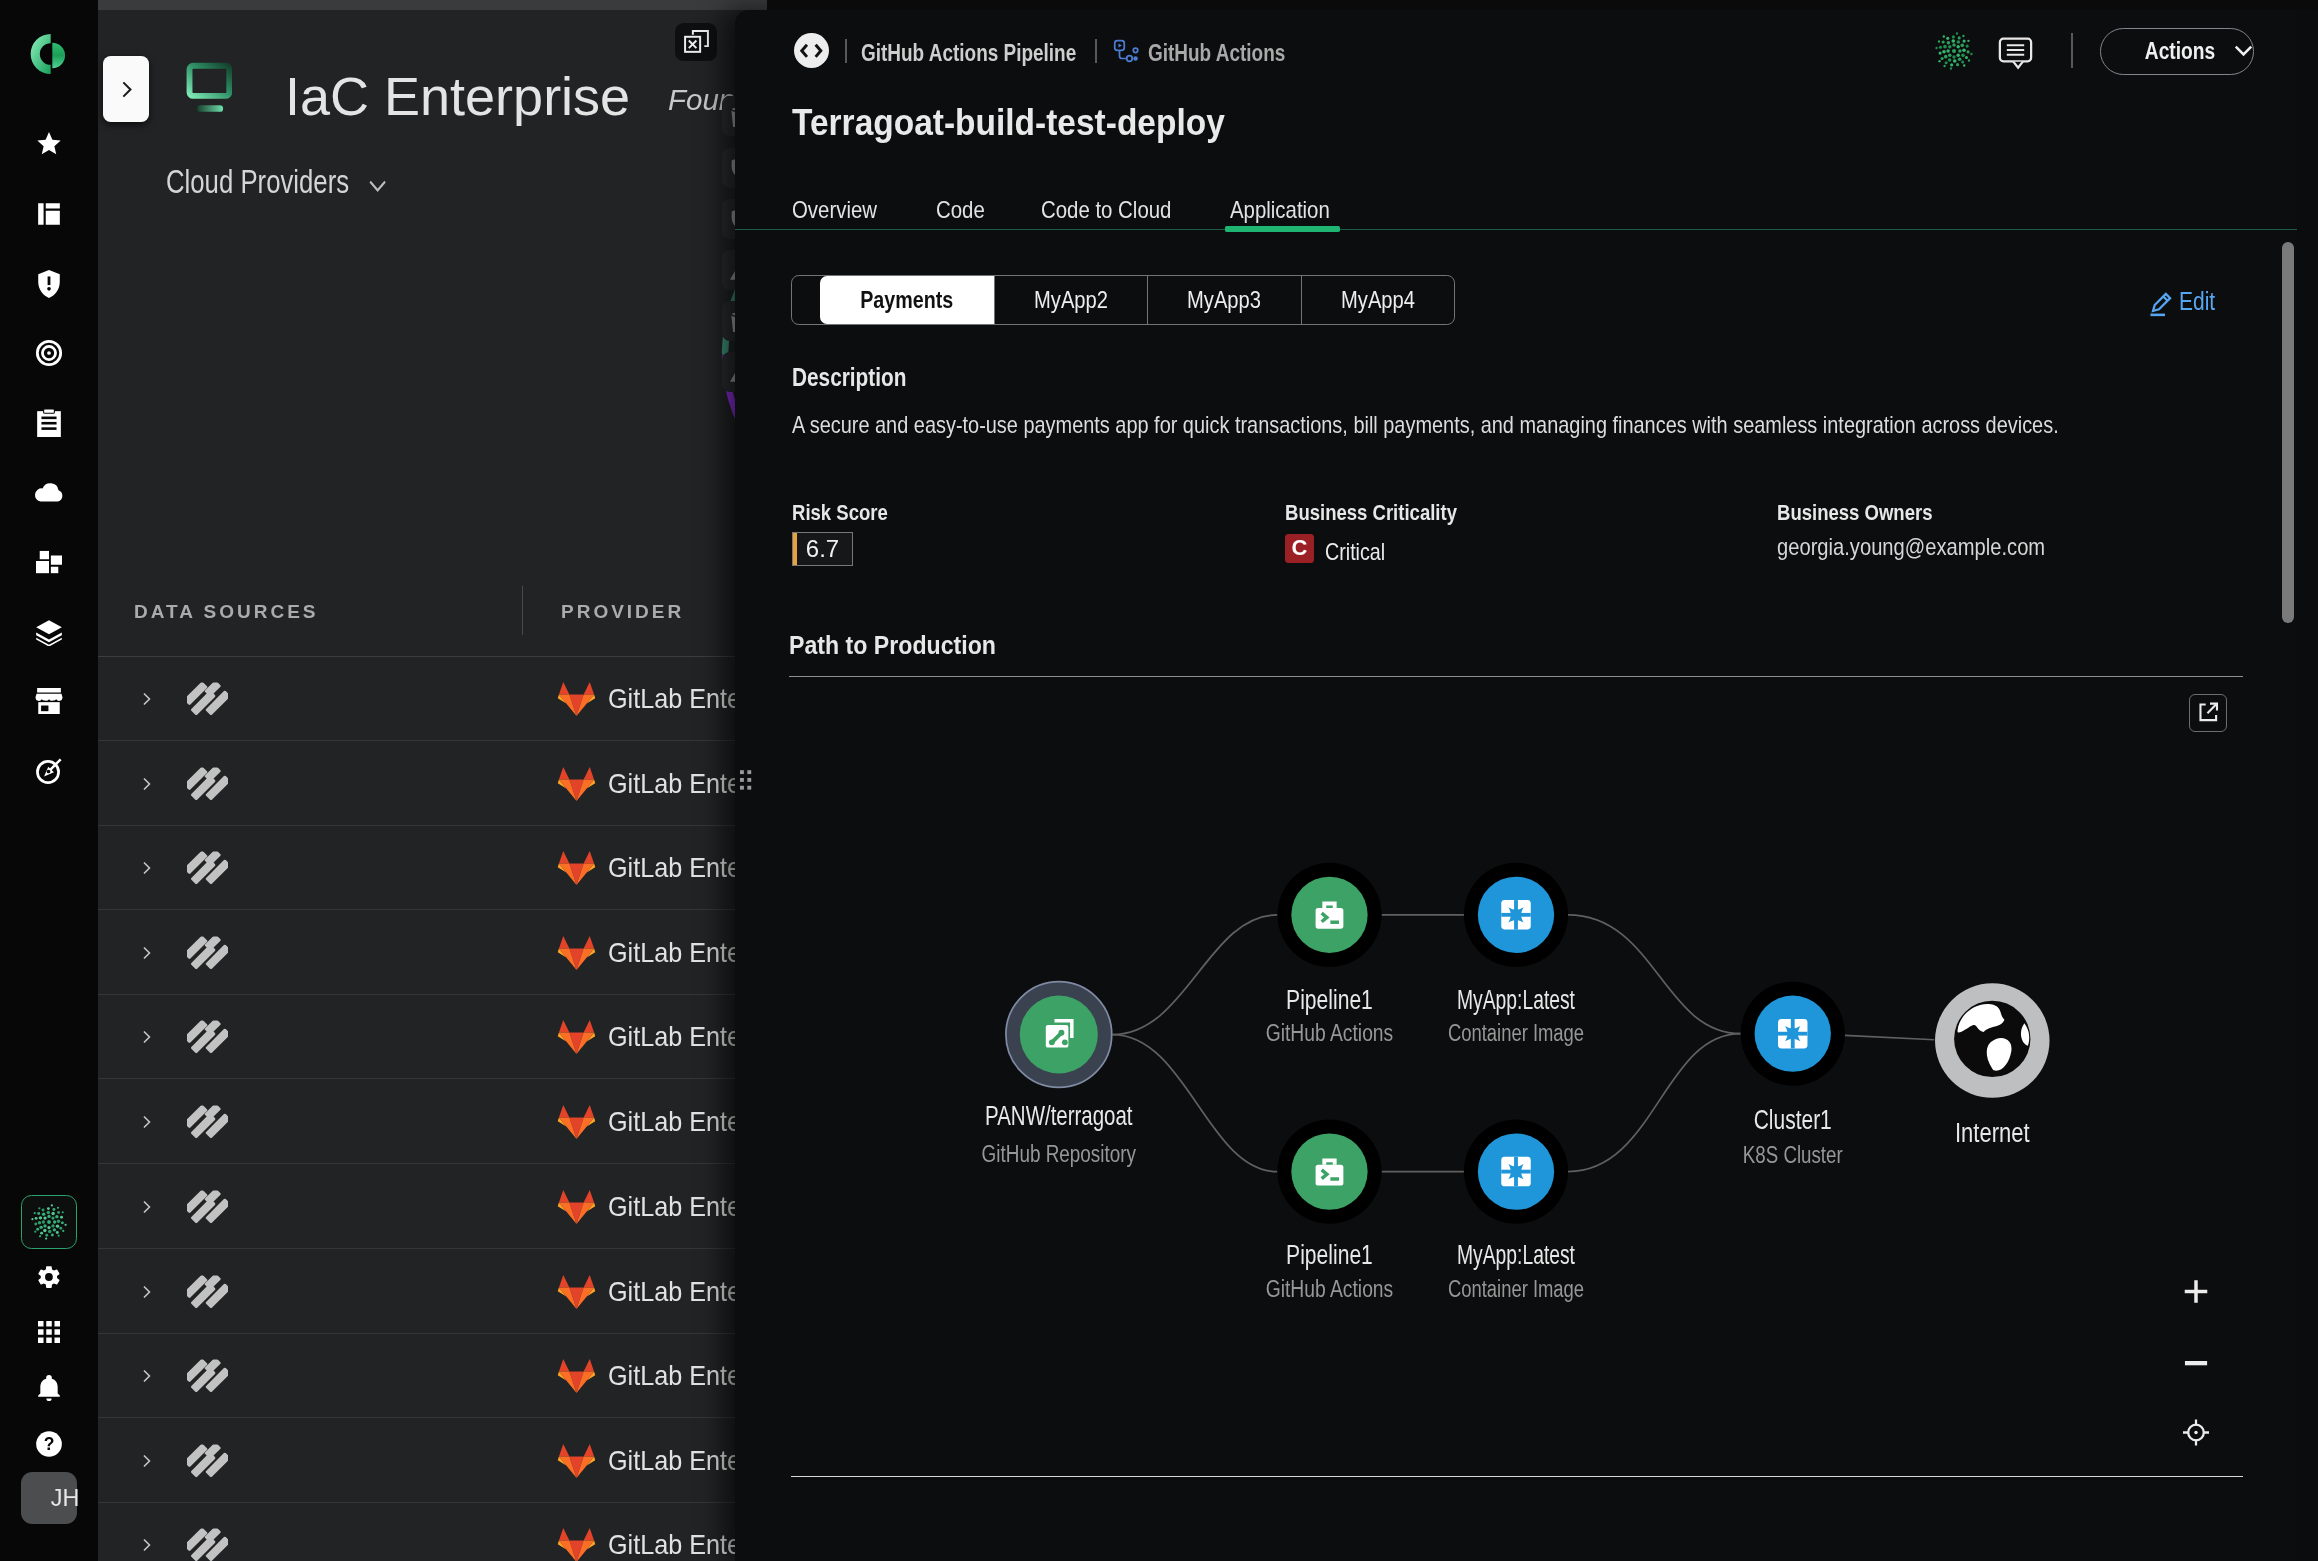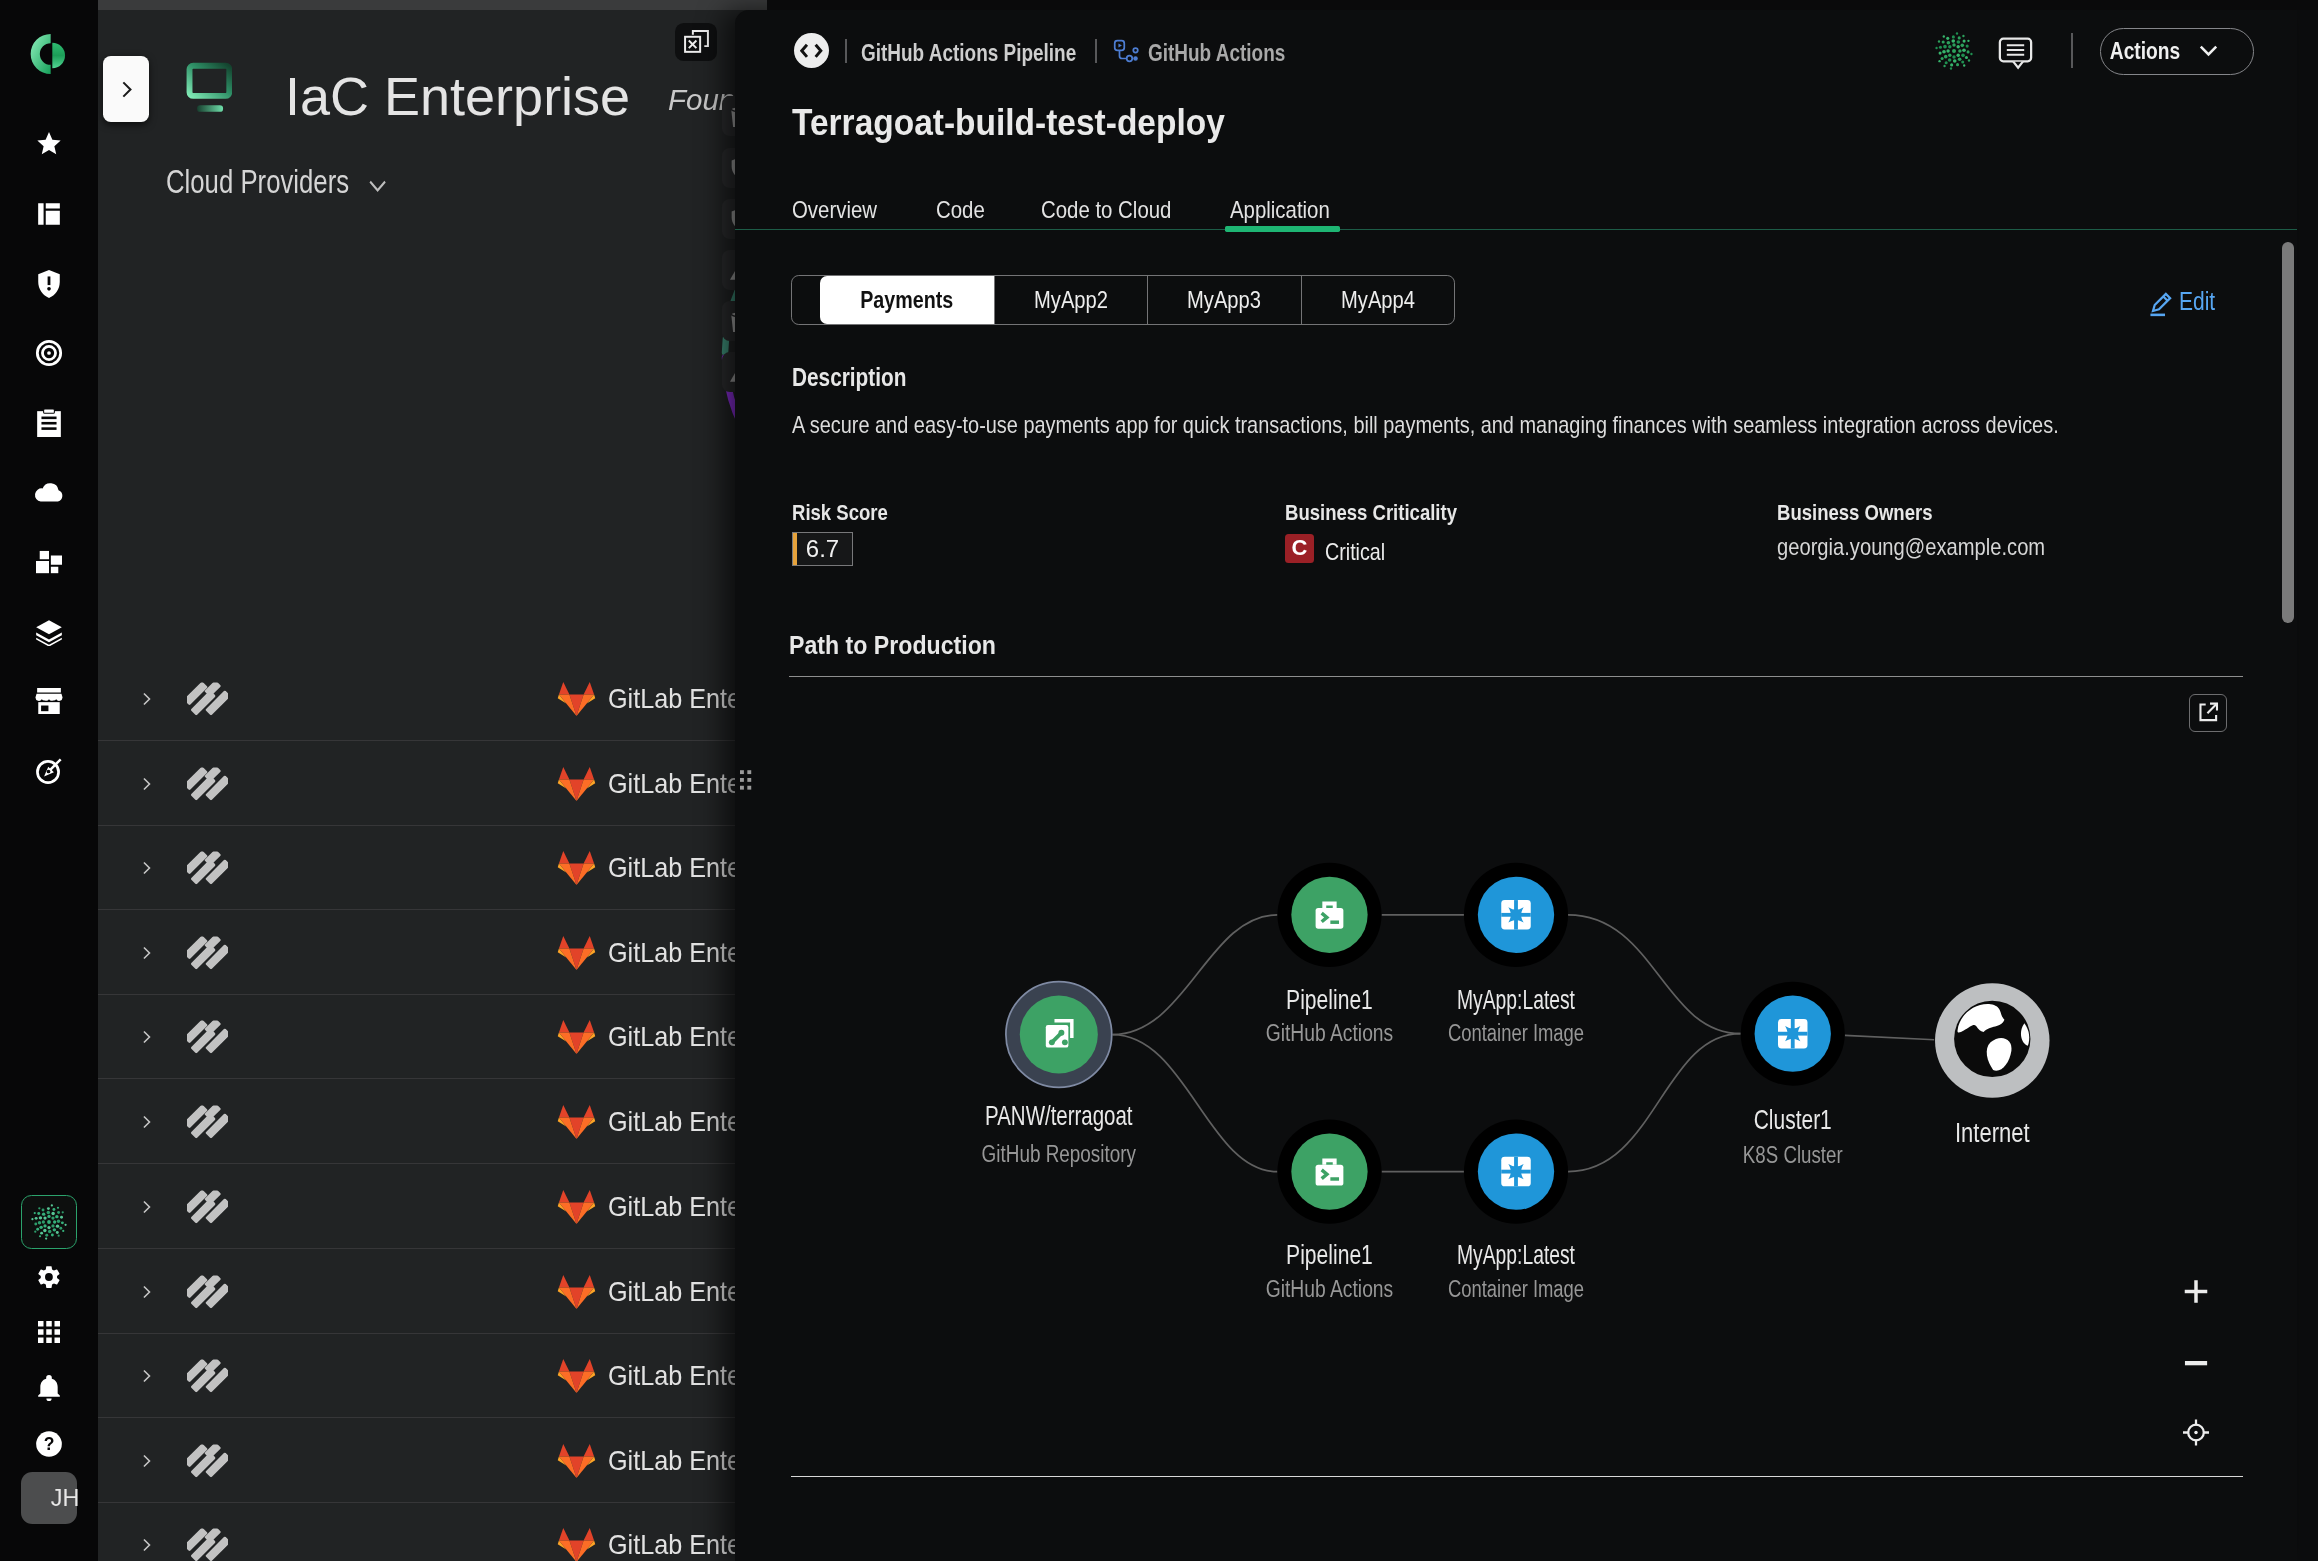--- a/index.html
+++ b/index.html
@@ -29,21 +29,21 @@
   .rowin { position:absolute; top:50%; transform:translateY(-50%); }
   .rowtxt { position:absolute; left:510px; top:50%; transform:translateY(-50%) scaleX(0.9); transform-origin:0 50%; font-size:28px; color:#e2e2e2; white-space:nowrap; }
   
   #panel { position:absolute; left:735px; top:9.5px; width:1562px; height:1552px; background:#0c0d0e;
      border-top-left-radius:14px; box-shadow:-12px 0 26px rgba(0,0,0,.6); z-index:20; }
   #crumbcircle { position:absolute; left:59px; top:23.4px; width:35px; height:35px; border-radius:50%; background:#ededed;
      display:flex; align-items:center; justify-content:center; }
   .vsep { position:absolute; width:1.7px; background:#58585a; }
   .crumbtxt { position:absolute; top:29.5px; font-size:24px; font-weight:700; white-space:nowrap; transform-origin:0 0; transform:scaleX(0.79); }
   #actionsbtn { position:absolute; left:1365px; top:18px; width:154px; height:47px; border:1.3px solid #85868a; border-radius:23.4px;
-     color:#f0f0f0; font-size:24px; font-weight:700; display:flex; align-items:center; justify-content:flex-start; gap:10.4px; }
+     color:#f0f0f0; font-size:24px; font-weight:700; display:flex; align-items:center; justify-content:flex-end; gap:10.4px; }
   #actionsbtn > span { display:inline-block; transform:scaleX(0.8); }
   #ptitle { position:absolute; left:57px; top:92px; font-size:36px; font-weight:700; color:#e9e9e9; white-space:nowrap; transform-origin:0 0; transform:scaleX(0.93); }
   .tab { position:absolute; top:186px; font-size:24px; color:#e3e3e3; white-space:nowrap; transform-origin:0 0; transform:scaleX(0.85); }
   #tabline { position:absolute; left:0px; top:219px; width:1562px; height:1.7px; background:#1d5c47; }
   #tabactive { position:absolute; left:490px; top:216px; width:115px; height:6px; background:#1eb573; border-radius:1.7px; }
   #segment { position:absolute; left:56px; top:265px; width:664px; height:50px; border:0.9px solid #747476; border-radius:7.8px; display:flex;padding-left:28px; }
   .seg { flex:1; display:flex; align-items:center; justify-content:center; font-size:24px; color:#ededed; border-left:0.9px solid #747476; }
   .seg > span { display:inline-block; transform:scaleX(0.84); }
   .seg.first { border-left:none; flex:0 0 174px; background:#fff; color:#111; font-weight:700; border-radius:7px 0 0 7px; }
   #editlink { position:absolute; left:1412px; top:277px; display:flex; align-items:center; gap:2px; color:#57a6f2; font-size:25px; }
@@ -140,20 +140,26 @@
     <svg width="19" height="19" viewBox="0 0 24 24" fill="none" stroke="#1a1a1a" stroke-width="2.6">
         <path d="M8 3l9 9-9 9"></path>
       </svg>
   </div>
   <div id="cloudprov">Cloud Providers
     <svg width="22.6" height="14" viewBox="0 0 26 16" style="margin-left:15.6px;" fill="none" stroke="#bdbdbd" stroke-width="3">
         <path d="M2 3l11 10L24 3"></path>
       </svg>
   </div>
   <div style="position:absolute;left:651px;top:1473px;width:7px;height:4.3px;background:#ddd;border-radius:1.7px;"></div>
+  <div id="thead">
+    <div class="thlabel" style="left:36px;">DATA SOURCES</div>
+    <div class="thlabel" style="left:463px;">PROVIDER</div>
+    <div id="tvline"></div>
+    <div id="theadline"></div>
+  </div>
   <svg width="0" height="0" style="position:absolute">
     <defs>
       <g id="stripes">
         <rect x="-5" y="7.75" width="30" height="9.5" rx="1.5" transform="rotate(-45 10 12.5)" fill="#c2c2c2"></rect>
         <rect x="20.5" y="2.25" width="18" height="9.5" rx="1.5" transform="rotate(-45 29.5 7)" fill="#c2c2c2"></rect>
         <rect x="2.5" y="18.75" width="32" height="9.5" rx="1.5" transform="rotate(-45 18.5 23.5)" fill="#c2c2c2"></rect>
         <rect x="19.5" y="18.75" width="32" height="9.5" rx="1.5" transform="rotate(-45 35.5 23.5)" fill="#c2c2c2"></rect>
       </g>
       <g id="fox">
         <path d="M18,33 L11.3,12.8 H24.7 Z" fill="#e24329"></path>

